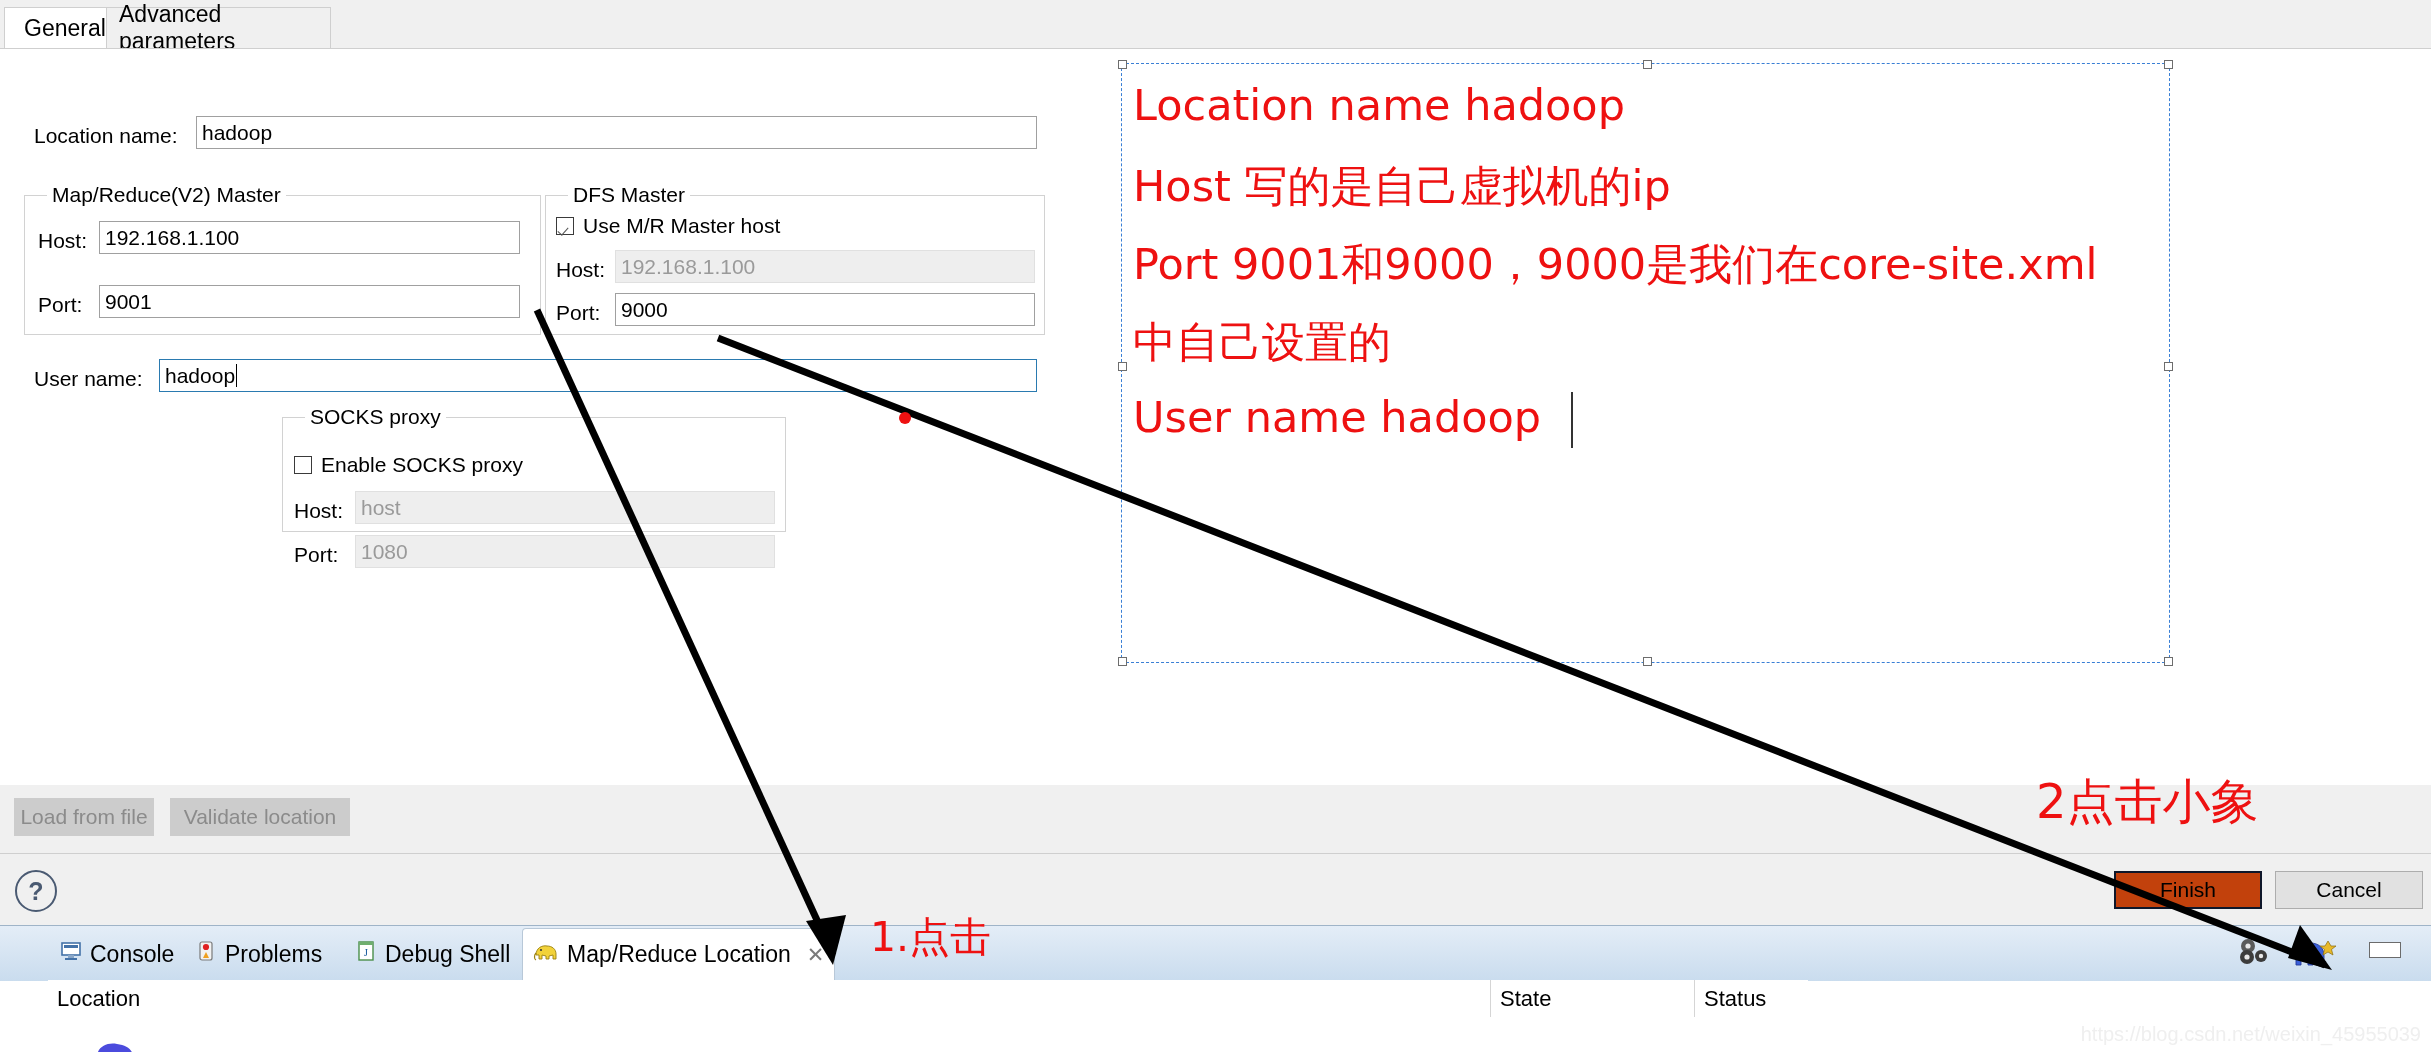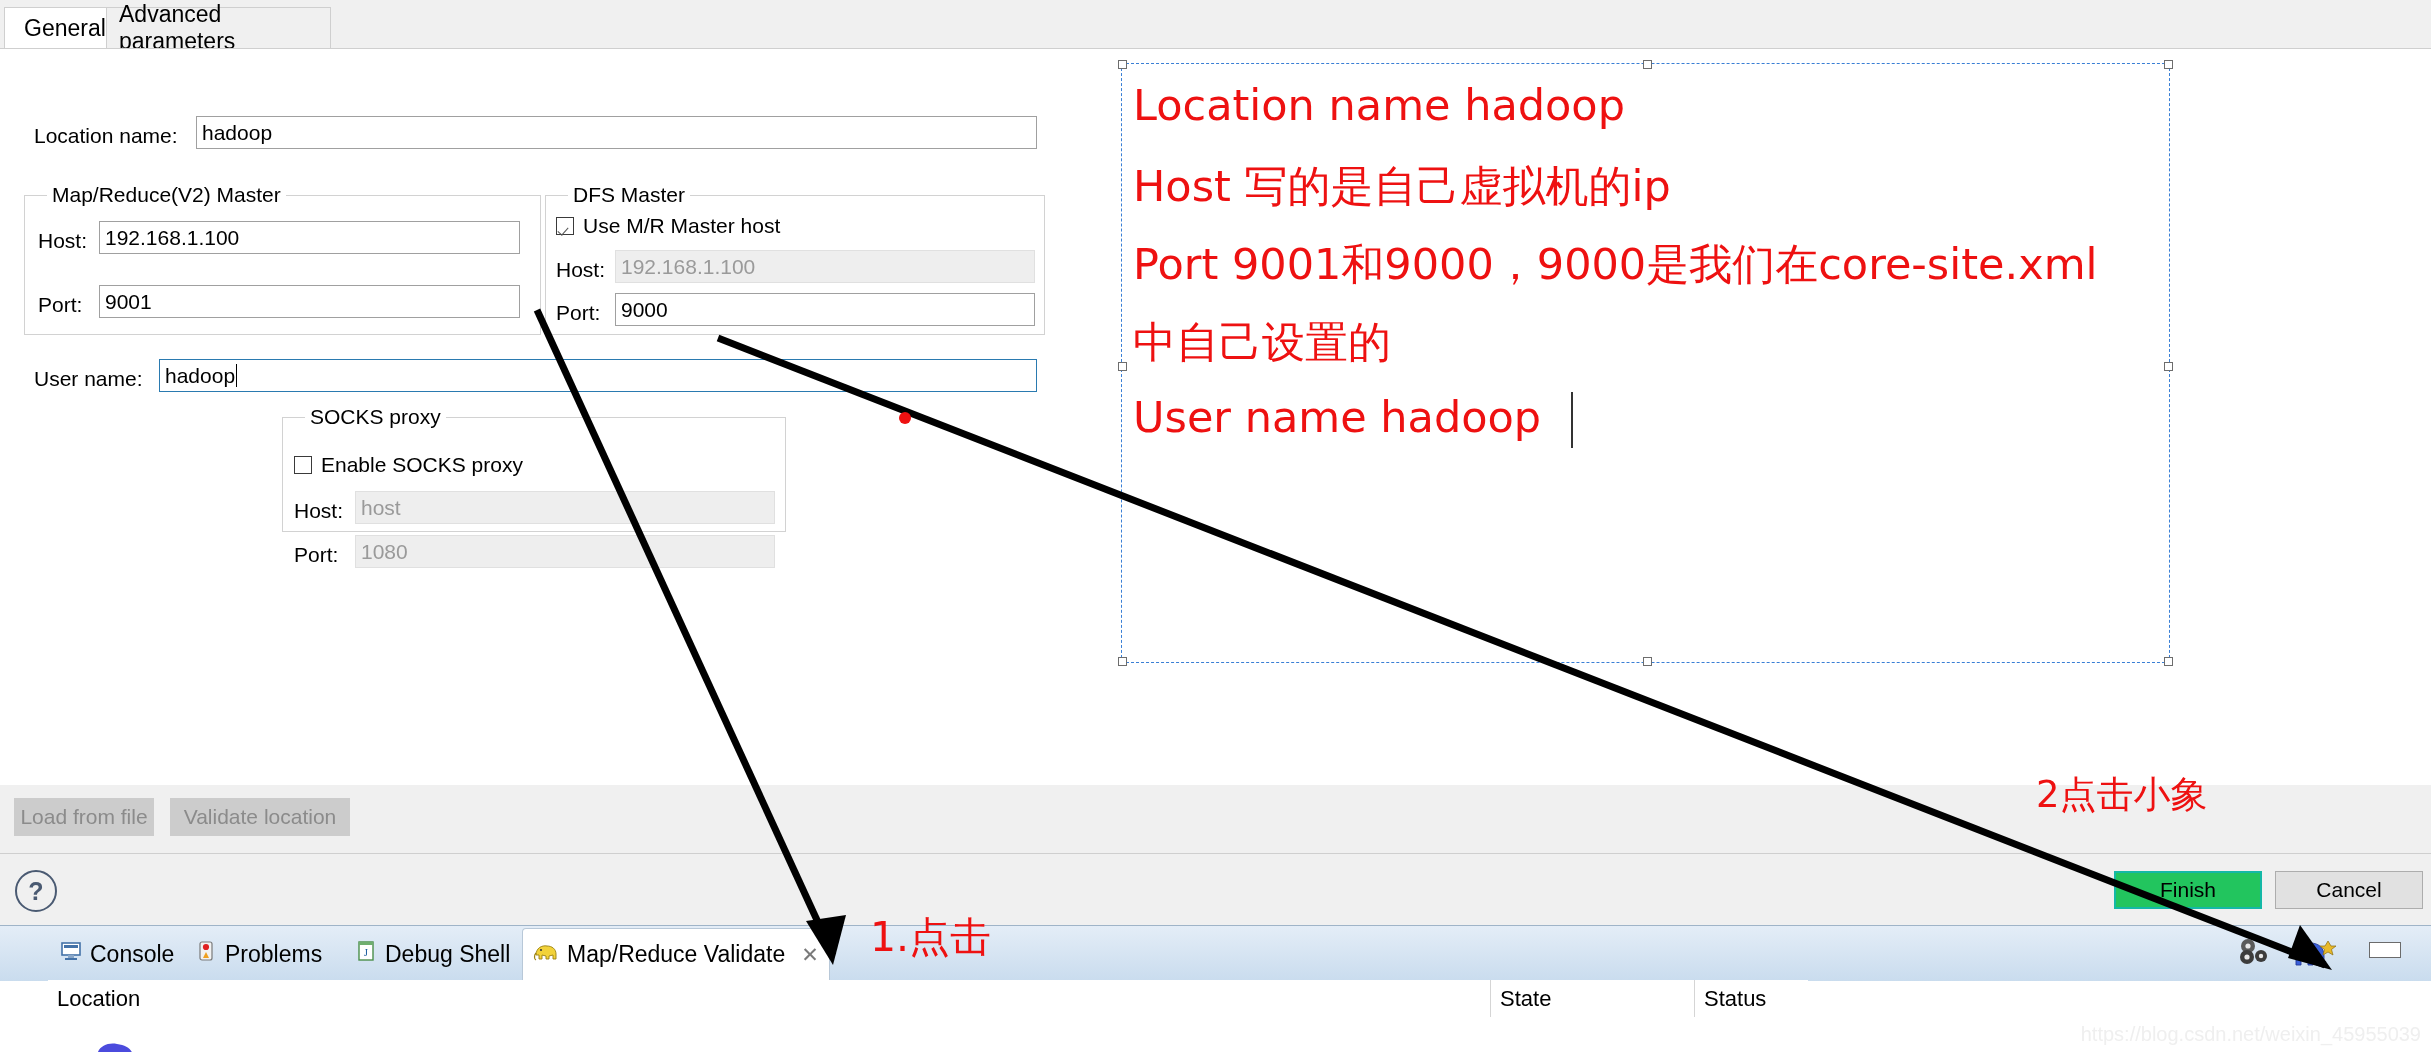--- a/index.html
+++ b/index.html
@@ -103,21 +103,21 @@
     display: flex; align-items: center; justify-content: center;
     font-size: 21px;
   }
   .btn.flat-disabled {
     background: #cccccc; border: 1px solid #cccccc; color: #8b8b8b;
   }
   .btn.normal {
     background: #e1e1e1; border: 1px solid #adadad; color: #000;
   }
   .btn.default {
-    background: #22c55e; border: 2px solid #14b8a6; color: #000; text-align: right;
+    background: #c2410c; border: 2px solid #0f172a; color: #000; text-align: right;
   }
   .helpicon {
     position: absolute;
     width: 38px; height: 38px; border-radius: 50%;
     border: 2px solid #4a5a72; color: #4a5a72;
     display: flex; align-items: center; justify-content: center;
     font-size: 25px; font-weight: bold; background: #f0f0f0;
   }
   
   .bottom-area {
@@ -314,21 +314,21 @@
   </div>
 
   <div class="vtab active" style="left:522px;">
     <span>
       <svg width="26" height="22" viewBox="0 0 26 22">
         <path d="M3 14 C3 7, 9 4, 14 5 C19 5, 23 8, 23 13 L23 18 L20 18 L20 14 L16 15 L16 18 L13 18 L13 15 L9 14 L9 18 L6 18 L6 14 Z" fill="#f2d23a" stroke="#9a8010" stroke-width="0.9"></path>
         <circle cx="8" cy="9" r="1.1" fill="#3a3a3a"></circle>
         <path d="M3 12 C1 14, 1 18, 3 19" fill="none" stroke="#9a8010" stroke-width="1.2"></path>
       </svg>
     </span>
-    <span>Map/Reduce Validate</span>
+    <span>Map/Reduce Location</span>
     <span style="margin-left:8px; color:#7a7a7a; font-size:21px;">✕</span>
   </div>
 
   <div style="position:absolute; right:150px; top:12px;">
     <svg width="46" height="30" viewBox="0 0 46 30">
       <circle cx="13" cy="9" r="7" fill="#5a5a5a"></circle>
         <circle cx="13" cy="9" r="2.6" fill="#e8e8e8"></circle>
       <circle cx="12" cy="20" r="7" fill="#3c3c3c"></circle>
         <circle cx="12" cy="20" r="2.6" fill="#e8e8e8"></circle>
       <circle cx="26" cy="19" r="6" fill="#3c3c3c"></circle>
@@ -369,21 +369,21 @@
 </div>
 
 <div class="redtext" style="left:1133px; top:80px; font-size:43px;">Location name   hadoop</div>
 <div class="redtext" style="left:1133px; top:158px; font-size:43px;">Host 写的是自己虚拟机的ip</div>
 <div class="redtext" style="left:1133px; top:236px; font-size:43px;">Port 9001和9000，9000是我们在core-site.xml</div>
 <div class="redtext" style="left:1133px; top:314px; font-size:43px;">中自己设置的</div>
 <div class="redtext" style="left:1133px; top:392px; font-size:43px;">User name  hadoop</div>
 <div style="position:absolute; left:1571px; top:392px; width:2px; height:56px; background:#333;"></div>
 
 <div class="redtext" style="left:870px; top:910px; font-size:41px;">1.点击</div>
-<div class="redtext" style="left:2036px; top:770px; font-size:37px;">2点击小象</div>
+<div class="redtext" style="left:2036px; top:770px; font-size:48px;">2点击小象</div>
 
 <svg class="overlay">
   <line x1="537" y1="310" x2="833" y2="955" stroke="#000" stroke-width="7"></line>
   <polygon points="833,965 806,921 846,915" fill="#000"></polygon>
   <line x1="718" y1="338" x2="2325" y2="965" stroke="#000" stroke-width="7"></line>
   <polygon points="2332,970 2288,958 2300,925" fill="#000"></polygon>
   <circle cx="905" cy="418" r="6" fill="#ee1111"></circle>
 </svg>
 
 <div class="watermark">https://blog.csdn.net/weixin_45955039</div>

